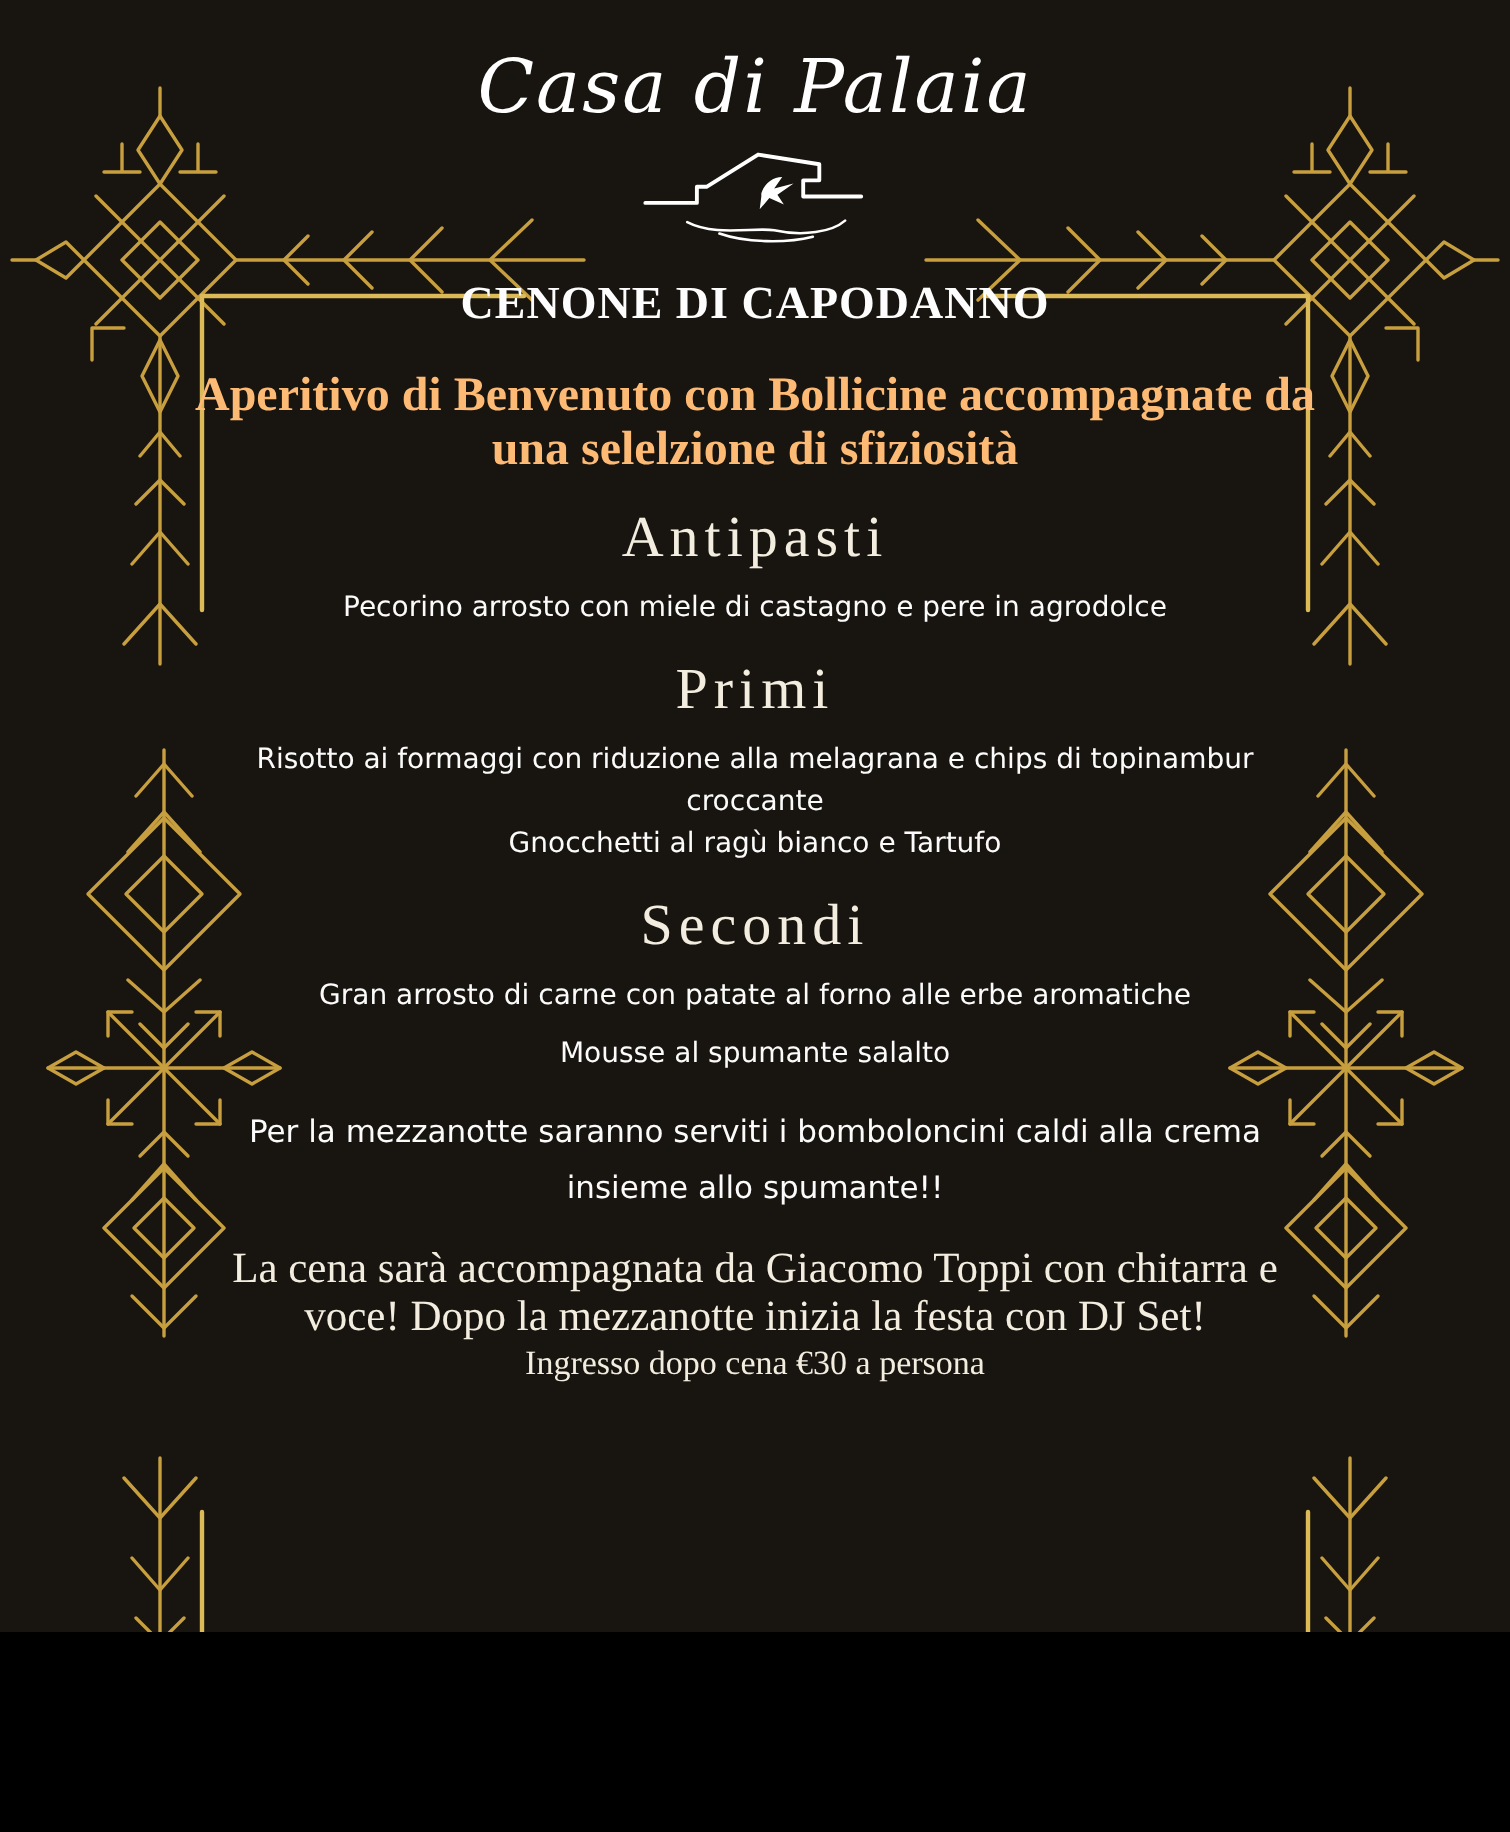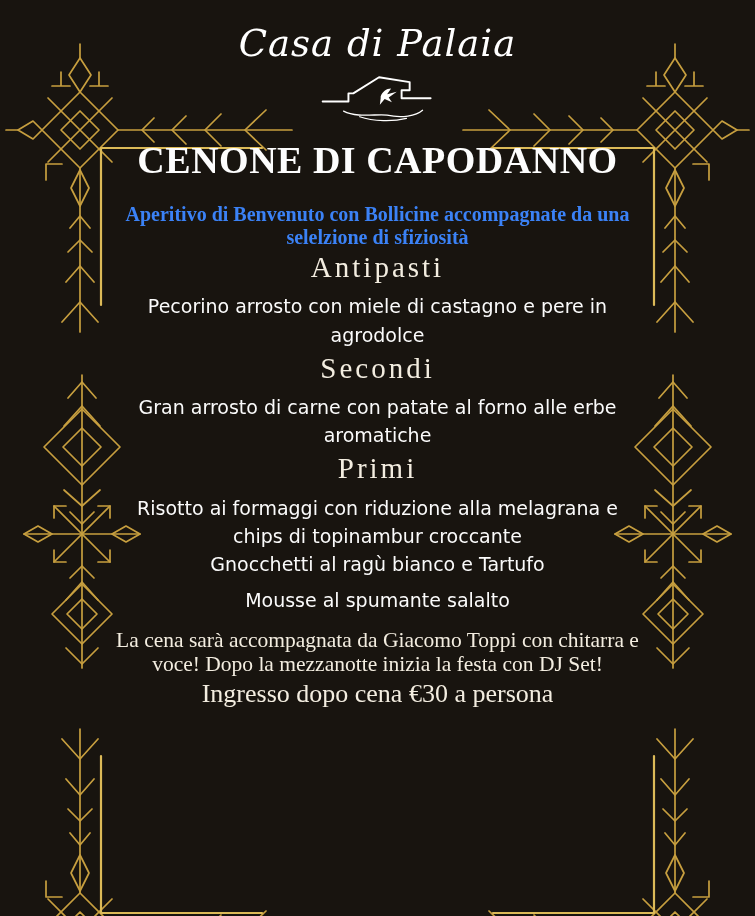--- a/index.html
+++ b/index.html
@@ -4,55 +4,55 @@
 <style>
   :root{
     --background:#18140f;
     --gold:#c79f3f;
     --gold_bright:#dcba58;
     --text:#ffffff;
     --cream:#f3ede0;
   }
   html,body{margin:0;padding:0;background:#000;}
   .page{
-    position:relative;width:755px;height:916px;margin:0 auto;
+    position:relative;width:755px;height:816px;margin:0 auto;
     background:var(--background);overflow:hidden;
     font-family:"DejaVu Sans",sans-serif;color:var(--text);text-align:center;
   }
   .deco{position:absolute;inset:0;width:755px;height:916px;}
   .deco path{stroke:var(--gold);fill:none;stroke-width:1.7;stroke-linecap:round;stroke-linejoin:round;}
   .deco path.ib{stroke:var(--gold_bright);stroke-width:2.2;}
   .content{position:relative;z-index:1;padding-top:24px;}
   .brand{
     font-family:"DejaVu Serif",serif;font-style:italic;font-size:37px;
     letter-spacing:1px;color:#ffffff;line-height:1.1;
   }
   .logo{margin-top:1px;height:58px;}
   .logo path{stroke:#ffffff;fill:none;stroke-width:2.4;stroke-linecap:round;stroke-linejoin:round;}
   .logo .fill{fill:#ffffff;stroke:none;}
   .logo .thin{stroke-width:1.6;}
   .title{
     margin-top:10px;font-family:"Liberation Serif",serif;font-weight:700;
-    font-size:38px;letter-spacing:0.5px;line-height:1.2;color:#fdfdfd;
+    font-size:23px;letter-spacing:0.5px;line-height:1.2;color:#fdfdfd;
   }
   .intro{
     margin:20px auto 0;max-width:575px;font-family:"Liberation Serif",serif;
-    font-weight:700;font-size:20px;line-height:1.12;color:#3b82f6;
+    font-weight:700;font-size:24px;line-height:1.12;color:#fdba74;
   }
   .heading{
-    margin-top:3px;font-family:"Liberation Serif",serif;font-weight:400;
+    margin-top:14px;font-family:"Liberation Serif",serif;font-weight:400;
     font-size:29px;letter-spacing:3px;color:var(--cream);line-height:1.15;
   }
-  .items{margin:8px auto 0;max-width:505px;font-size:19px;line-height:1.48;color:#fbfbfb;}
+  .items{margin:8px auto 0;max-width:505px;font-size:14px;line-height:1.48;color:#fbfbfb;}
   .note{margin:16px auto 0;max-width:515px;font-size:15.5px;line-height:1.75;color:#fbfbfb;}
   .footer{
     margin:14px auto 16px;max-width:545px;font-family:"Liberation Serif",serif;
     font-size:21.5px;line-height:1.13;color:var(--cream);
   }
-  .footer-entry{font-size:26px;margin-top:2px;}
+  .footer-entry{font-size:17px;margin-top:2px;}
 </style>
 </head>
 <body>
 
 <div class="page">
 
   <svg class="deco" viewBox="0 0 755 916" preserveAspectRatio="none" aria-hidden="true">
     <defs>
       <g id="corner">
         <path d="M80,92L118,130L80,168L42,130Z"></path>
@@ -115,40 +115,41 @@
     <p class="intro">Aperitivo di Benvenuto con Bollicine accompagnate da una selelzione di  sfiziosità</p>
 
     <div>
       <div class="heading">Antipasti</div>
       <div class="items">
         <div>Pecorino arrosto con miele di castagno e pere in agrodolce</div>
       </div>
     </div>
 
     <div>
-      <div class="heading">Secondi</div>
+      <div class="heading">Primi</div>
       <div class="items">
-        <div>Gran arrosto di carne con patate al forno alle erbe aromatiche</div>
+        <div>Risotto ai formaggi con riduzione alla melagrana e chips di topinambur croccante</div>
+        <div>Gnocchetti al ragù bianco e Tartufo</div>
       </div>
     </div>
 
     <div>
-      <div class="heading">Primi</div>
+      <div class="heading">Secondi</div>
       <div class="items">
-        <div>Risotto ai formaggi con riduzione alla melagrana e chips di topinambur croccante</div>
-        <div>Gnocchetti al ragù bianco e Tartufo</div>
+        <div>Gran arrosto di carne con patate al forno alle erbe aromatiche</div>
       </div>
     </div>
 
     <div>
       <div class="items">
         <div>Mousse al spumante salalto</div>
       </div>
     </div>
 
+    <p class="note">Per la mezzanotte saranno serviti i bomboloncini caldi alla crema insieme allo spumante!!</p>
 
     <div class="footer">
       <div>La cena sarà accompagnata da Giacomo Toppi con chitarra e voce! Dopo la mezzanotte inizia la festa con DJ Set!</div>
       <div class="footer-entry">Ingresso dopo cena €30 a persona</div>
     </div>
 
   </div>
 </div>
 
 </body></html>

